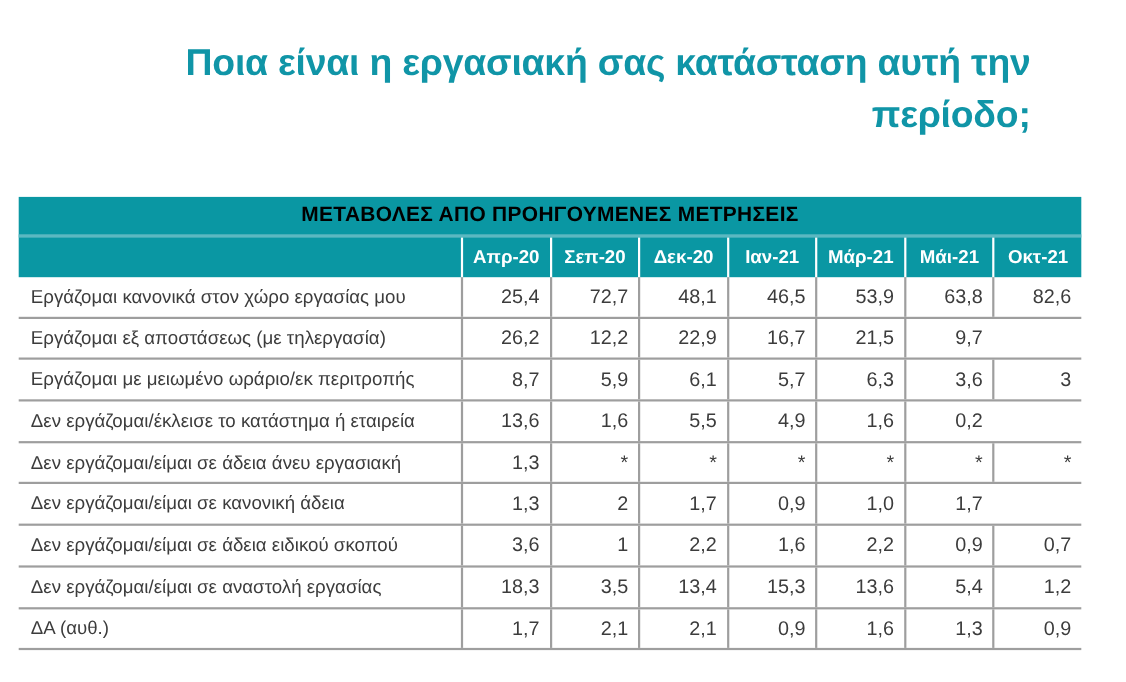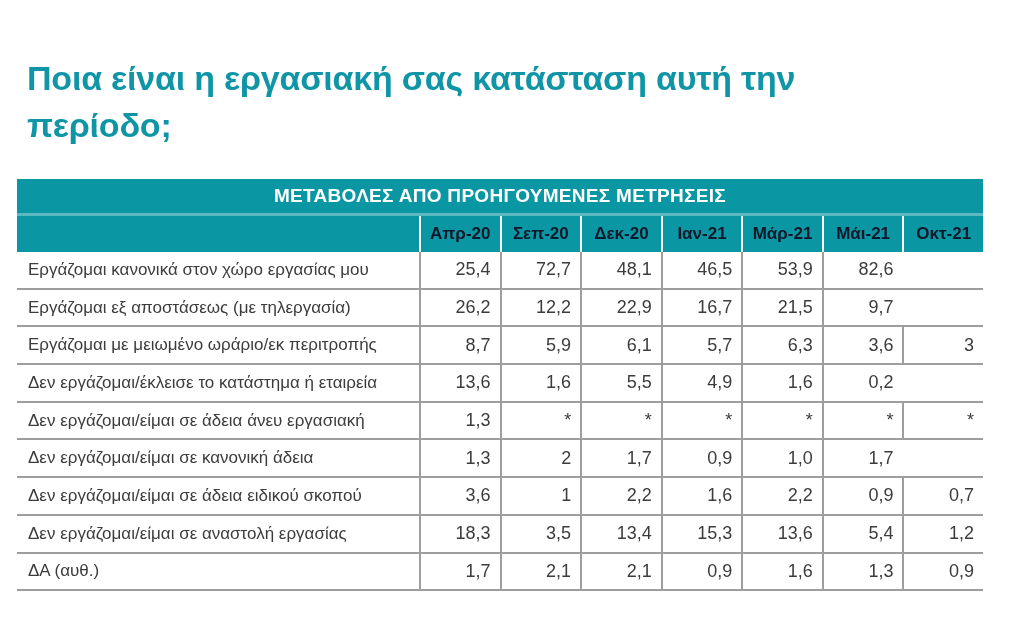--- a/index.html
+++ b/index.html
@@ -7,57 +7,58 @@
     position: relative;
     width: 1024px;
     height: 620px;
     background: #ffffff;
     overflow: hidden;
     font-family: "Liberation Sans", "DejaVu Sans", sans-serif;
   }
   .title {
     position: absolute;
     left: 27px;
-    top: 32px;
+    top: 11px;
     width: 910px;
     font-size: 34px;
     font-weight: bold;
     line-height: 1.38;
     color: var(--title-color, #1095a7);
     letter-spacing: -0.2px;
+    text-align: right;
   }
   .table {
     position: absolute;
     left: 17px;
     top: 179px;
     width: 966px;
   }
   .caption {
     height: 34px;
     background: var(--teal, #0a97a3);
     border-bottom: 3px solid var(--teal-light, #5cb8c1);
-    color: #ffffff;
+    color: #000000;
     font-weight: bold;
     font-size: 19px;
     letter-spacing: 0.3px;
     display: flex;
     align-items: center;
     justify-content: center;
   }
   .months {
     display: grid;
     grid-template-columns: 402px repeat(7, 1fr);
     height: 36px;
     background: var(--teal, #0a97a3);
   }
   .month-cell {
     display: flex;
     align-items: center;
     justify-content: center;
-    color: #0f172a;
+    color: #ffffff;
     font-weight: bold;
     font-size: 17px;
     border-left: 2px solid #ffffff;
   }
   .corner-cell { border-left: none; }
   .row {
     display: grid;
     grid-template-columns: 402px repeat(7, 1fr);
     height: 37.7px;
     border-bottom: 2px solid var(--grid-line, #9e9e9e);
@@ -101,20 +102,21 @@
         <div class="month-cell">Οκτ-21</div>
       </div>
     <div>
         <div class="row">
           <div class="label-cell">Εργάζομαι κανονικά στον χώρο εργασίας μου</div>
           <div class="value-cell">25,4</div>
           <div class="value-cell">72,7</div>
           <div class="value-cell">48,1</div>
           <div class="value-cell">46,5</div>
           <div class="value-cell">53,9</div>
+          <div class="value-cell">63,8</div>
           <div class="value-cell">82,6</div>
         </div>
         <div class="row">
           <div class="label-cell">Εργάζομαι εξ αποστάσεως (με τηλεργασία)</div>
           <div class="value-cell">26,2</div>
           <div class="value-cell">12,2</div>
           <div class="value-cell">22,9</div>
           <div class="value-cell">16,7</div>
           <div class="value-cell">21,5</div>
           <div class="value-cell">9,7</div>

